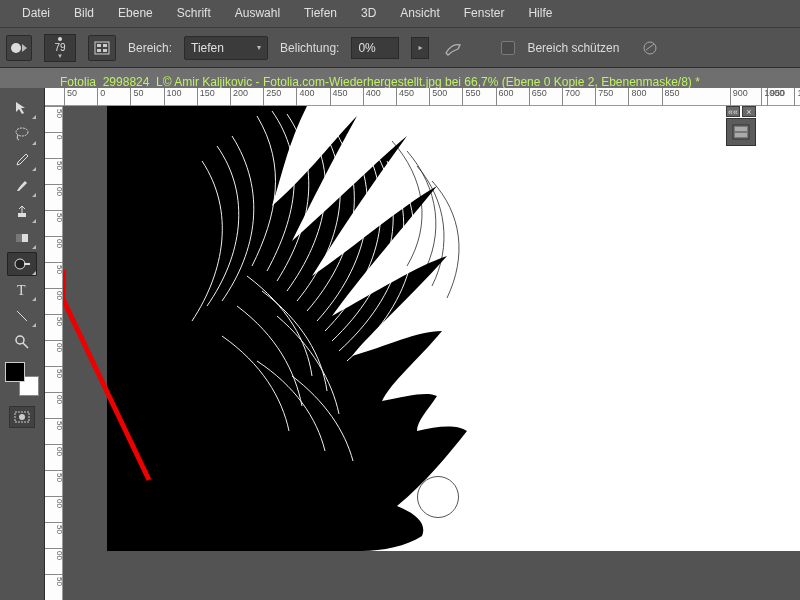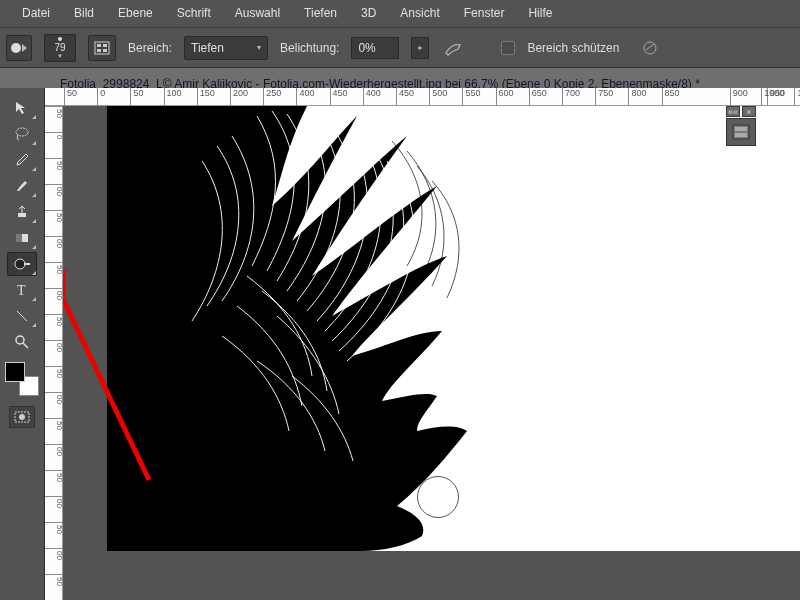--- a/index.html
+++ b/index.html
@@ -18,21 +18,21 @@
 .chip-btn { width: 28px; height: 26px; background: #424242; border: 1px solid #2a2a2a; border-radius: 2px; display:flex;align-items:center;justify-content:center; }
 .opt-label { color: #ddd; }
 .dropdown { height: 24px; background: #3b3b3b; border: 1px solid #2a2a2a; display: flex; align-items: center; padding: 0 6px; gap: 6px; border-radius: 2px; }
 .dropdown .tri { font-size: 8px; color: #bbb; }
 .pct-box { width: 48px; height: 22px; background: #3b3b3b; border: 1px solid #2a2a2a; display: flex; align-items: center; padding: 0 6px; }
 .mini-tri { width: 18px; height: 22px; background: #3b3b3b; border: 1px solid #2a2a2a; display:flex; align-items:center; justify-content:center; font-size:8px; color:#bbb; }
 .brush-icn { width:26px; height:24px; display:flex; align-items:center; justify-content:center; opacity:.8; }
 .chk { width:14px; height:14px; border:1px solid #7a7a7a; background:#4a4a4a; border-radius:2px; }
 
 
-.doc-title { height: 32px; background: #6f6f6f; color: #0f172a; font-size: 12px; display:flex; align-items:center; padding-left: 60px; border-bottom:1px solid #f0abfc; white-space:nowrap; overflow:hidden; }
+.doc-title { height: 32px; background: #6f6f6f; color: #bef264; font-size: 12px; display:flex; align-items:center; padding-left: 60px; border-bottom:4px solid #f0abfc; white-space:nowrap; overflow:hidden; }
 
 
 .ruler-h { position:absolute; left:45px; top:88px; right:0; height:18px; background:#fdfdfd; color:#555; font-size:9px; border-bottom:1px solid #999; }
 .ruler-h .tick { position:absolute; top:0; height:18px; border-left:1px solid #888; padding-left:2px; line-height:10px; }
 
 .ruler-v { position:absolute; left:45px; top:106px; width:18px; bottom:0; background:#fdfdfd; border-right:1px solid #999; }
 .ruler-v .tick { position:absolute; left:0; width:18px; border-top:1px solid #888; font-size:8px; color:#555; writing-mode:vertical-rl; text-orientation:mixed; line-height:8px; padding-top:2px; }
 
 
 .toolbox { position:absolute; left:0; top:88px; width:45px; bottom:0; background:#535353; border-right:1px solid #2d2d2d; display:flex; flex-direction:column; align-items:center; padding-top:8px; gap:2px; }

